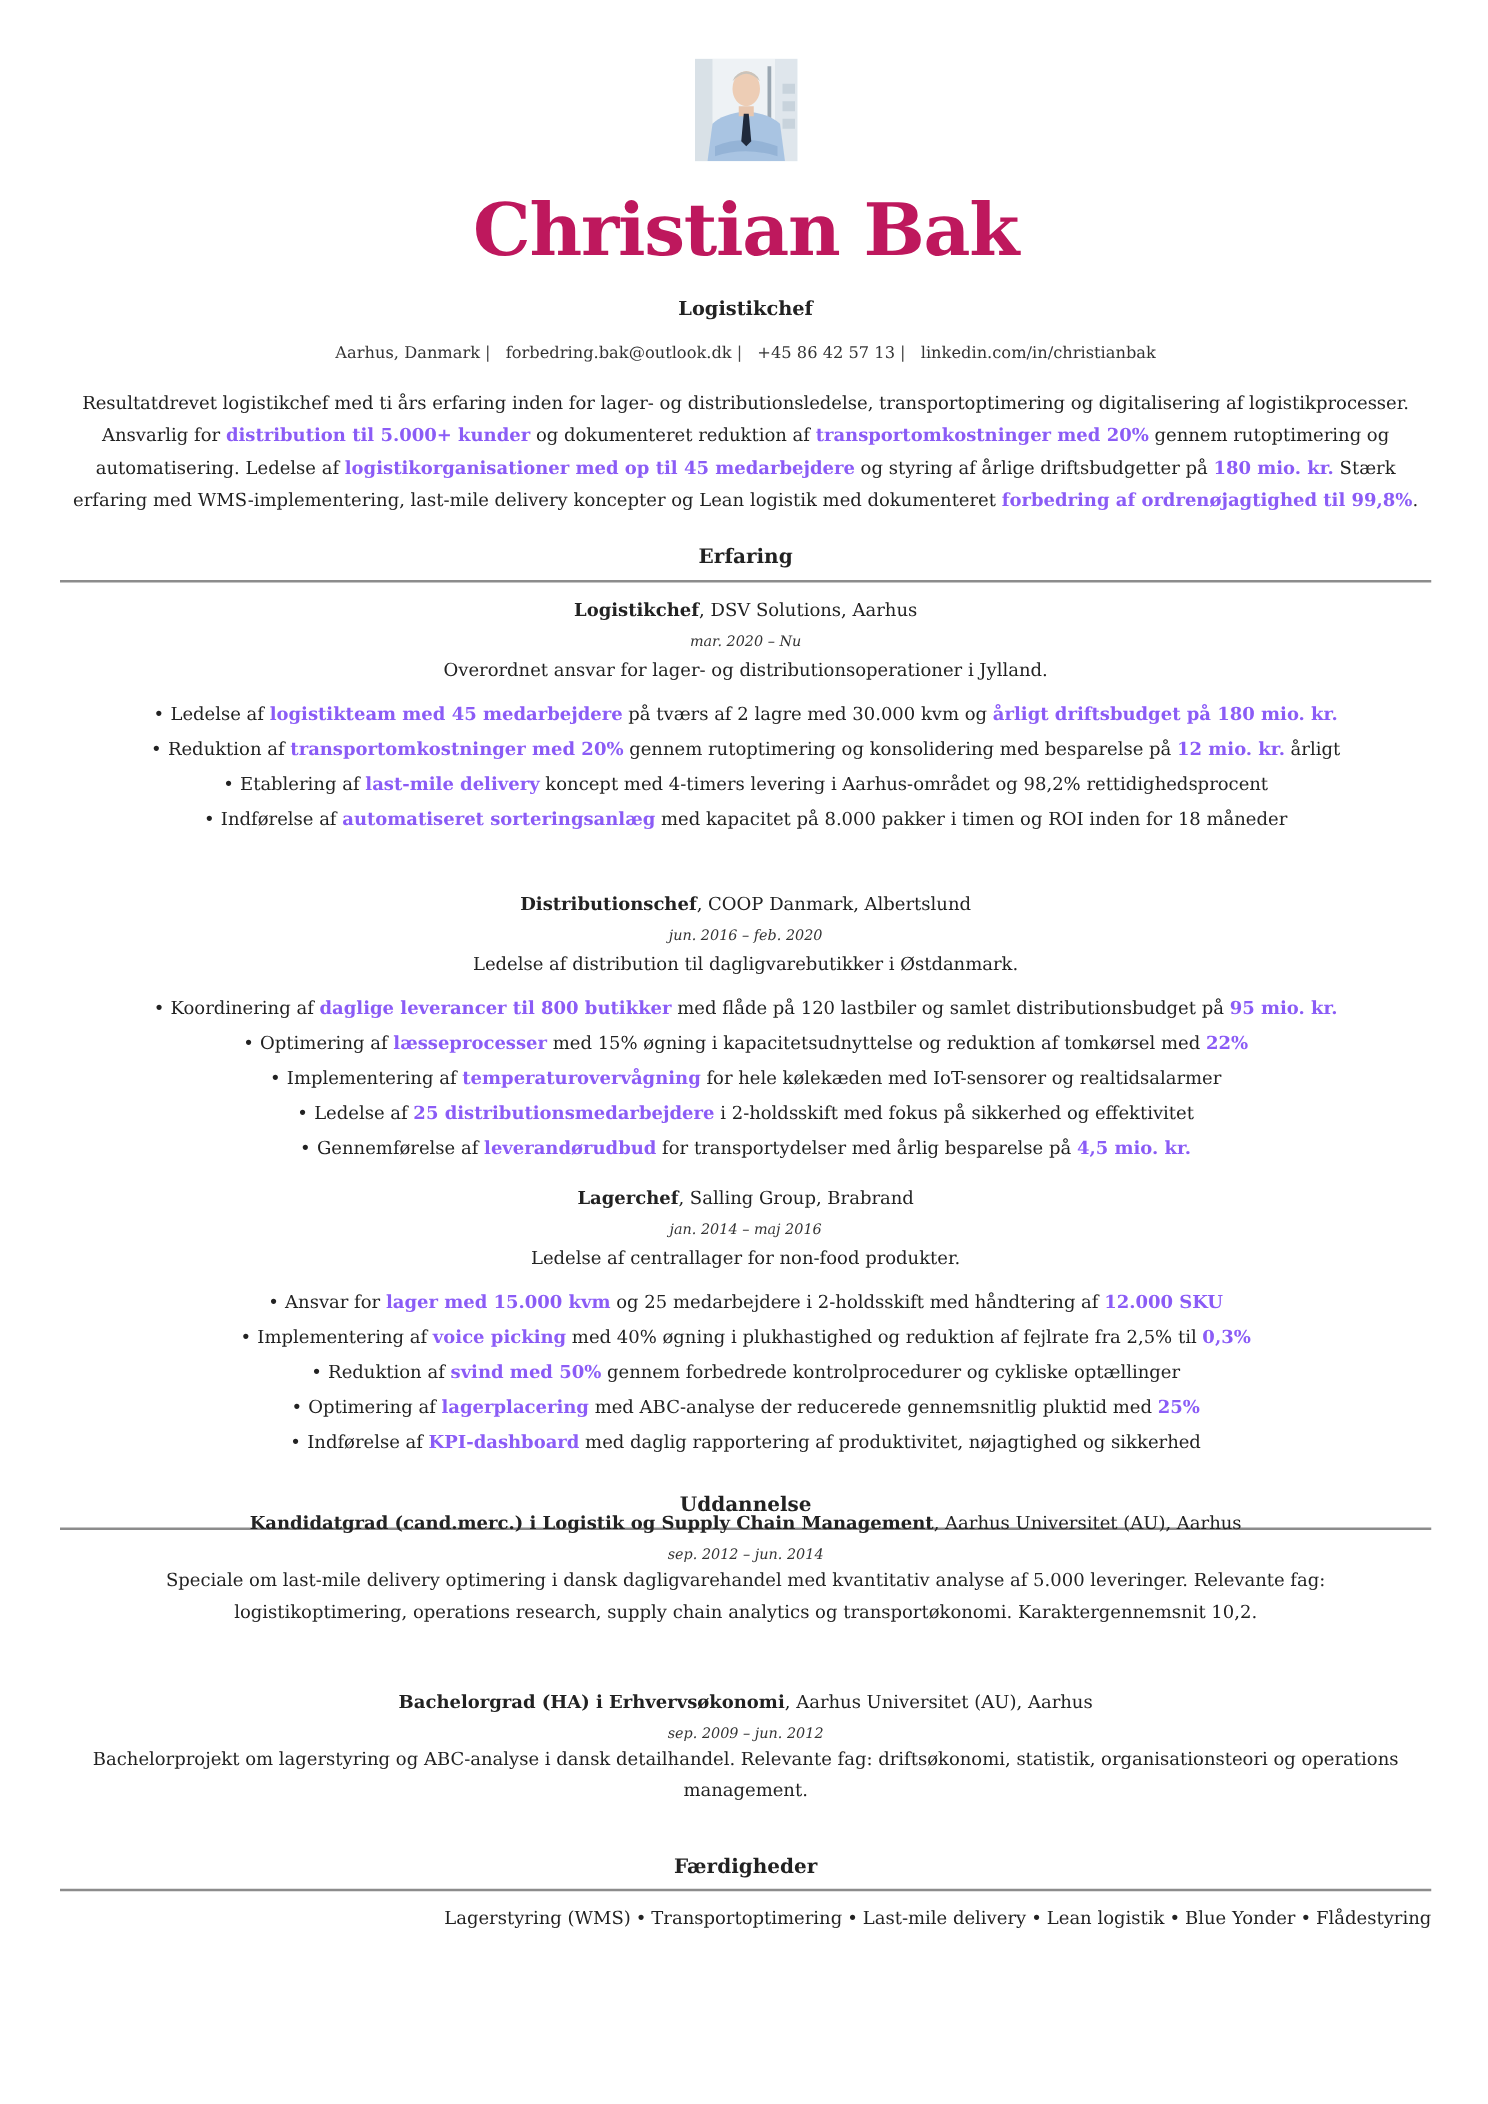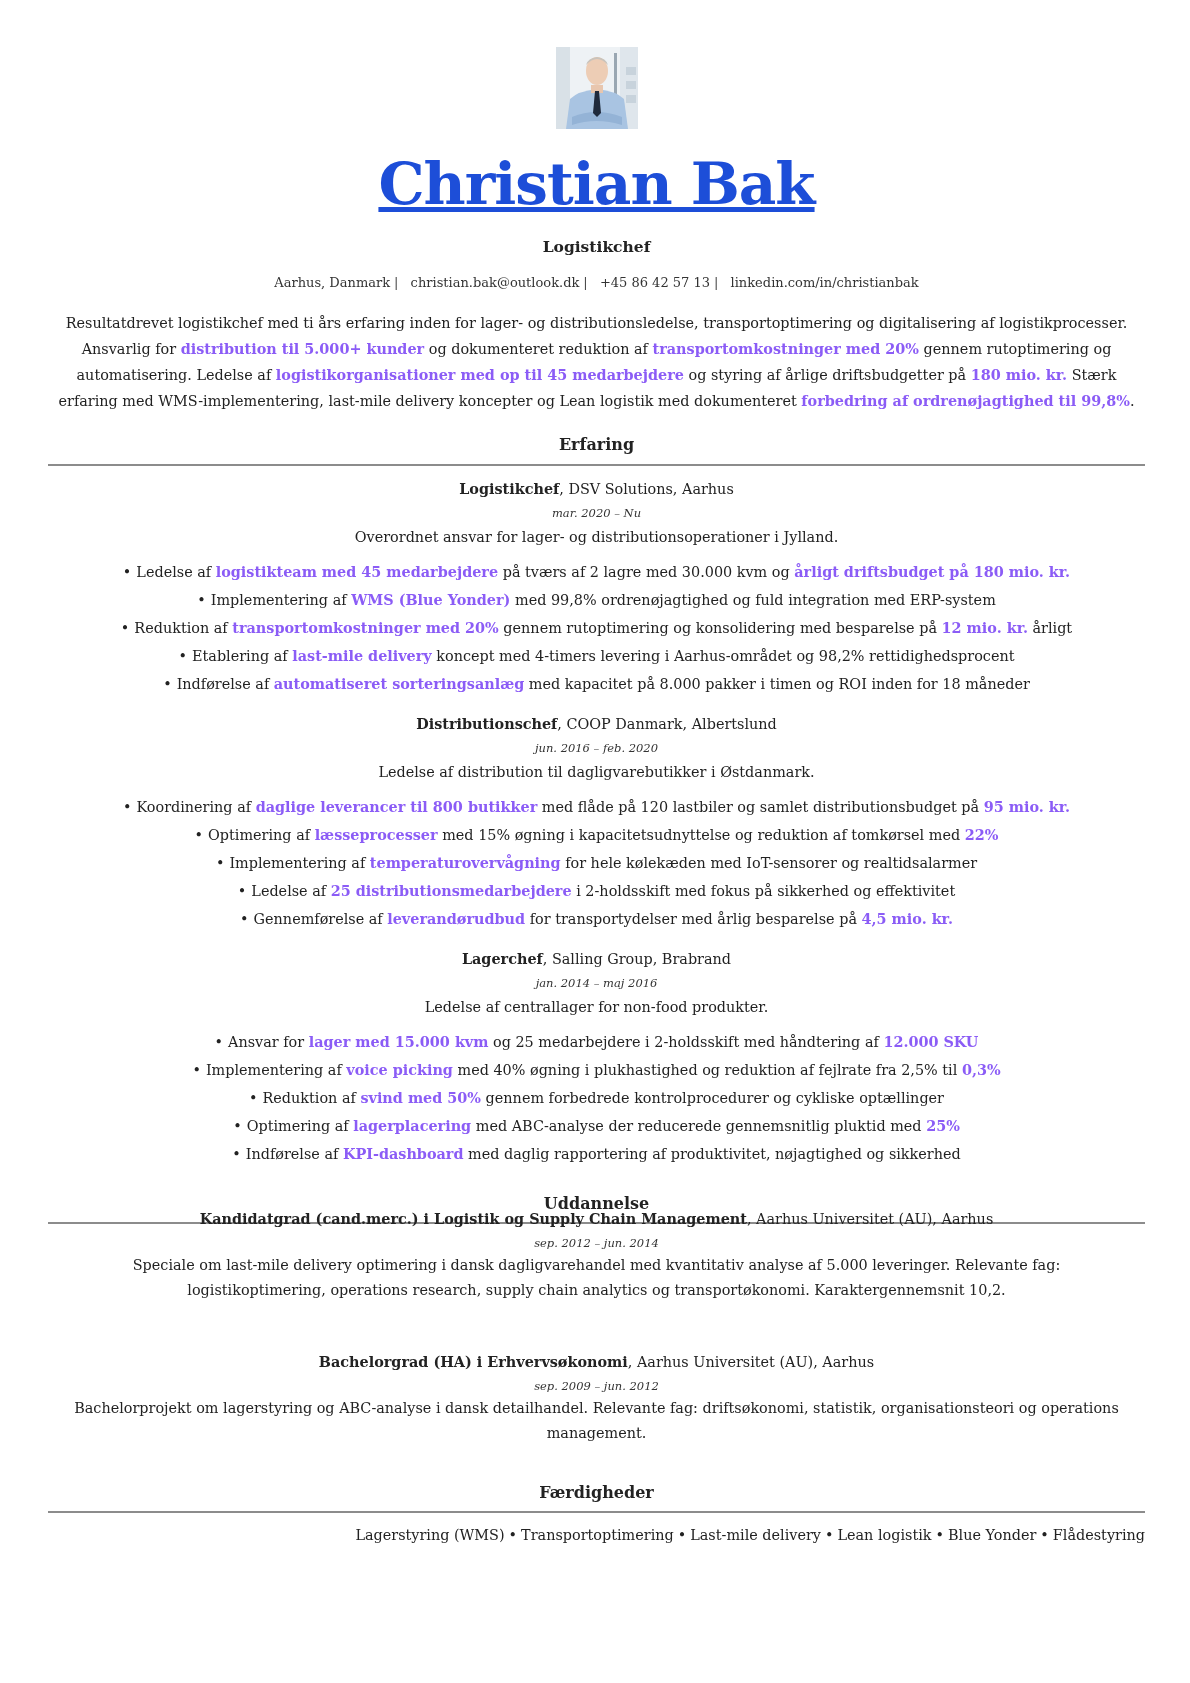--- a/index.html
+++ b/index.html
@@ -14,21 +14,21 @@
 
   .photo {
     position: absolute; left: 508px; top: 47px; width: 82px; height: 82px;
     overflow: hidden; background: #e8eef3;
   }
   .photo svg { display: block; }
 
   .name {
     position: absolute; left: 0; top: 138px; width: 1097px;
     font-family: "DejaVu Serif", serif; font-weight: bold; font-size: 58px;
-    letter-spacing: -1px; color: #1d4ed8; line-height: 92px; text-decoration: underline;
+    letter-spacing: -1px; color: #be185d; line-height: 92px;
   }
   .headline {
     position: absolute; left: 0; top: 236px; width: 1097px;
     font-weight: bold; font-size: 15.5px; line-height: 22px; color: #222;
   }
   .contact {
     position: absolute; left: 0; top: 273px; width: 1097px;
     font-size: 13px; line-height: 20px; color: #333;
   }
   .contact .sep { padding: 0 8px 0 4px; color: #444; }
@@ -81,37 +81,36 @@
       <path d="M30 18 Q41 6 52 18 Q50 11 41 10 Q32 11 30 18 Z" fill="#c9c3bb"></path>
       <path d="M39 44 L43 44 L45 66 L41 70 L37 66 Z" fill="#1f2a3c"></path>
     </svg>
   </div>
 
   <div class="name">Christian Bak</div>
   <div class="headline">Logistikchef</div>
 
   <div class="contact">
     <span>Aarhus, Danmark</span><span class="sep">|</span>
-    <span>christian.bak@outlook.dk</span><span class="sep">|</span>
+    <span>forbedring.bak@outlook.dk</span><span class="sep">|</span>
     <span>+45 86 42 57 13</span><span class="sep">|</span>
     <span>linkedin.com/in/christianbak</span>
   </div>
 
   <p class="summary"><span>Resultatdrevet logistikchef med ti års erfaring inden for lager- og distributionsledelse, transportoptimering og digitalisering af logistikprocesser. Ansvarlig for </span><b>distribution til 5.000+ kunder</b><span> og dokumenteret reduktion af </span><b>transportomkostninger med 20%</b><span> gennem rutoptimering og automatisering. Ledelse af </span><b>logistikorganisationer med op til 45 medarbejdere</b><span> og styring af årlige driftsbudgetter på </span><b>180 mio. kr.</b><span> Stærk erfaring med WMS-implementering, last-mile delivery koncepter og Lean logistik med dokumenteret </span><b>forbedring af ordrenøjagtighed til 99,8%</b><span>.</span></p>
 
   <div class="section-title" style="top:434px;">Erfaring</div>
   <div class="rule" style="top:464px;"></div>
 
   <div class="block" style="top:478px;">
     <div class="job-head"><span class="role">Logistikchef</span><span>, DSV Solutions, Aarhus</span></div>
     <div class="dates">mar. 2020 – Nu</div>
     <div class="desc">Overordnet ansvar for lager- og distributionsoperationer i Jylland.</div>
     <ul class="bullets">
         <li><span class="dot">•</span><span>Ledelse af </span><b>logistikteam med 45 medarbejdere</b><span> på tværs af 2 lagre med 30.000 kvm og </span><b>årligt driftsbudget på 180 mio. kr.</b></li>
-        <li><span class="dot">•</span><span>Implementering af </span><b>WMS (Blue Yonder)</b><span> med 99,8% ordrenøjagtighed og fuld integration med ERP-system</span></li>
         <li><span class="dot">•</span><span>Reduktion af </span><b>transportomkostninger med 20%</b><span> gennem rutoptimering og konsolidering med besparelse på </span><b>12 mio. kr.</b><span> årligt</span></li>
         <li><span class="dot">•</span><span>Etablering af </span><b>last-mile delivery</b><span> koncept med 4-timers levering i Aarhus-området og 98,2% rettidighedsprocent</span></li>
         <li><span class="dot">•</span><span>Indførelse af </span><b>automatiseret sorteringsanlæg</b><span> med kapacitet på 8.000 pakker i timen og ROI inden for 18 måneder</span></li>
       </ul>
   </div>
 
   <div class="block" style="top:713px;">
     <div class="job-head"><span class="role">Distributionschef</span><span>, COOP Danmark, Albertslund</span></div>
     <div class="dates">jun. 2016 – feb. 2020</div>
     <div class="desc">Ledelse af distribution til dagligvarebutikker i Østdanmark.</div>

